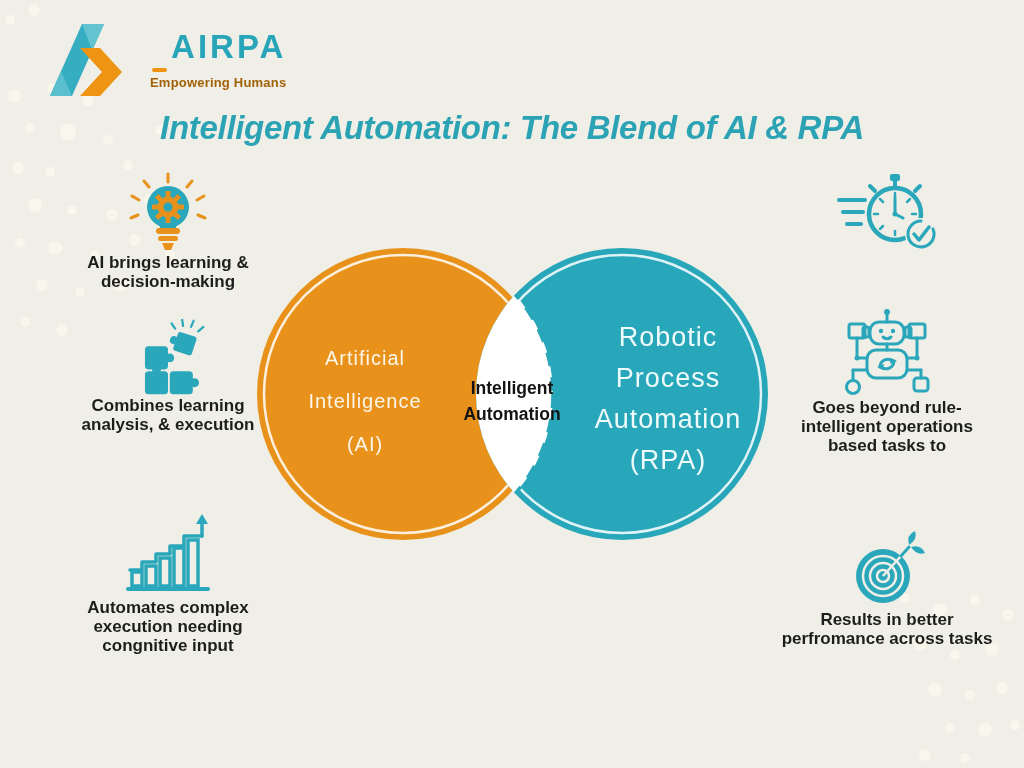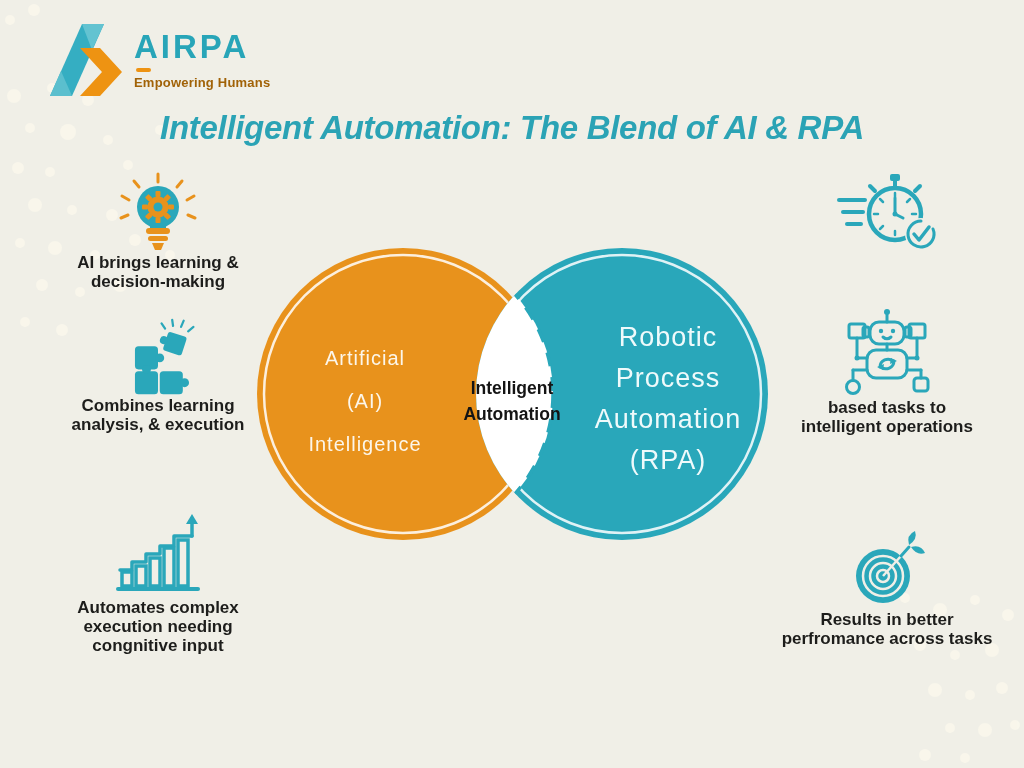--- a/index.html
+++ b/index.html
@@ -6,42 +6,42 @@
   .canvas{
     position:relative;width:1024px;height:768px;overflow:hidden;
     background:#F0EFE7;
     font-family:"Liberation Sans", sans-serif;
     -webkit-font-smoothing:antialiased;
   }
   .layer{position:absolute;left:0;top:0;}
   
   .logo{position:absolute;left:42px;top:20px;display:flex;align-items:flex-start;}
   .logo-mark{width:92px;height:76px;}
-  .logo-text{padding-top:12px;}
+  .logo-text{margin-left:16px;padding-top:12px;text-align:right;}
   .brand-name{font-size:33px;font-weight:700;color:#28A5B8;letter-spacing:3px;line-height:30px;}
   .brand-dash{width:15px;height:4px;background:#EE9312;border-radius:2px;margin:6px 0 3px 2px;}
   .brand-tagline{font-size:13px;font-weight:700;color:#a16207;letter-spacing:.2px;}
   
   .page-title{
     position:absolute;left:0;top:109px;width:1024px;text-align:center;
     font-size:33px;font-weight:700;color:#2BA3B5;letter-spacing:-.3px;font-style:italic;
   }
   
   .venn-svg{position:absolute;left:230px;top:228px;width:560px;height:330px;}
   .venn-label{position:absolute;text-align:center;letter-spacing:1px;}
   .venn-label-ai{left:245px;top:337px;width:240px;font-size:20px;line-height:43px;color:#FCF6EA;font-weight:400;}
   .venn-label-rpa{left:548px;top:317px;width:240px;font-size:27px;line-height:41px;color:#EFFAFB;font-weight:400;}
   .venn-label-overlap{left:437px;top:375px;width:150px;font-size:17.5px;line-height:26px;color:#141414;font-weight:700;letter-spacing:0;}
   
   .feature-icon{position:absolute;text-align:center;}
   .feature-text{
     position:absolute;text-align:center;
     font-size:17px;font-weight:700;line-height:19px;color:#1D1D1B;
   }
-  .col-left{left:36px;width:244px;}
+  .col-left{left:46px;width:244px;}
   .col-right{left:762px;width:250px;}
 </style>
 </head>
 <body>
 
 <div class="canvas">
 
   <svg class="layer" width="1024" height="768" aria-hidden="true">
     <g fill="#FAF7EC" opacity="0.9">
       <circle cx="10" cy="20" r="5"></circle>
@@ -115,22 +115,22 @@
     <circle cx="392" cy="166" r="146" fill="#29A7BA"></circle>
     <circle cx="392" cy="166" r="139" fill="none" stroke="#FFFFFF" stroke-width="2.5" opacity="0.85"></circle>
     <g clip-path="url(#tealClip)">
       <circle cx="173" cy="166" r="150" fill="#FFFFFF"></circle>
       <circle cx="173" cy="166" r="150" fill="none" stroke="#29A7BA" stroke-width="3.5" stroke-dasharray="14 11"></circle>
     </g>
   </svg>
 
   <div class="venn-label venn-label-ai">
     <div>Artificial</div>
+    <div>Intelligence</div>
     <div>(AI)</div>
-    <div>Intelligence</div>
   </div>
   <div class="venn-label venn-label-rpa">
     <div>Robotic</div>
     <div>Process</div>
     <div>Automation</div>
     <div>(RPA)</div>
   </div>
   <div class="venn-label venn-label-overlap">
     <div>Intelligent</div>
     <div>Automation</div>
@@ -279,22 +279,23 @@
         <circle cx="44" cy="25" r="2.2"></circle>
         <circle cx="56" cy="25" r="2.2"></circle>
         <circle cx="20" cy="52" r="2.5"></circle>
         <circle cx="80" cy="52" r="2.5"></circle>
         <polygon points="54,52 60,55 53,58"></polygon>
         <polygon points="46,64 40,61 47,58"></polygon>
       </g>
     </svg>
   </div>
   <div class="feature-text col-right" style="top:398px;">
+    <div>Goes beyond rule-</div>
+    <div>intelligent operations</div>
     <div>based tasks to</div>
-    <div>intelligent operations</div>
   </div>
 
   <div class="feature-icon col-right" style="top:530px;">
     <svg width="84" height="78" viewBox="0 0 84 78">
       <circle cx="38" cy="46" r="27" fill="#2AA7BA"></circle>
       <g stroke="#F0EFE7" stroke-width="2.5" fill="none">
         <circle cx="38" cy="46" r="20"></circle>
         <circle cx="38" cy="46" r="13"></circle>
         <circle cx="38" cy="46" r="6"></circle>
         <line x1="38" y1="46" x2="56" y2="26"></line>

